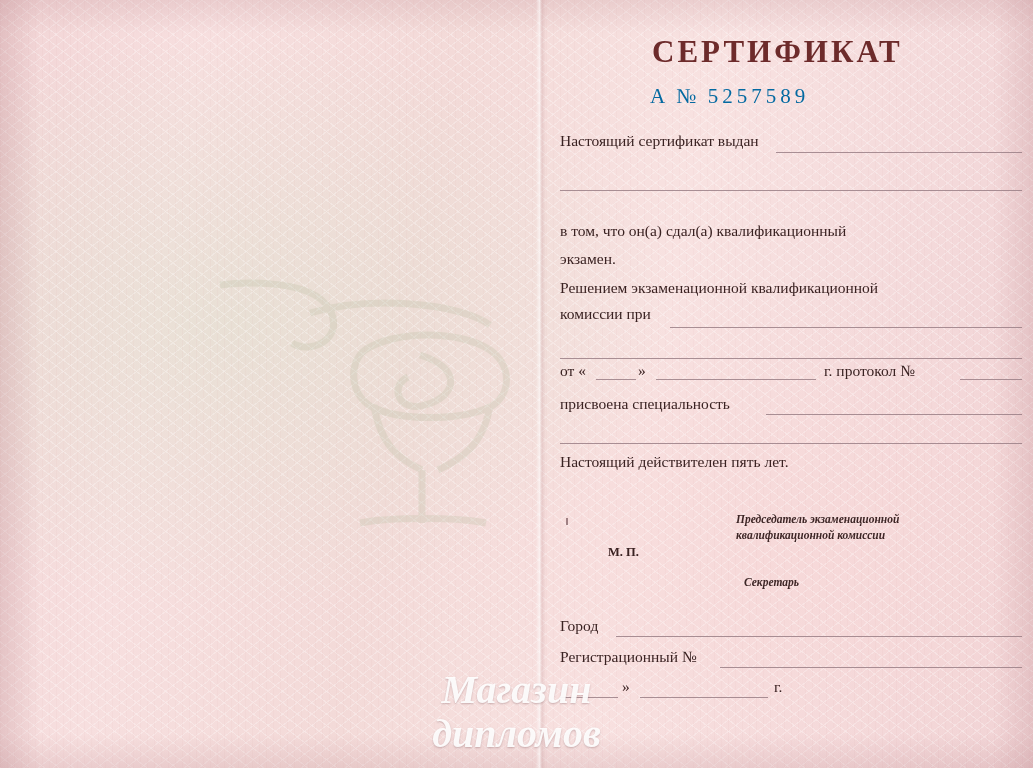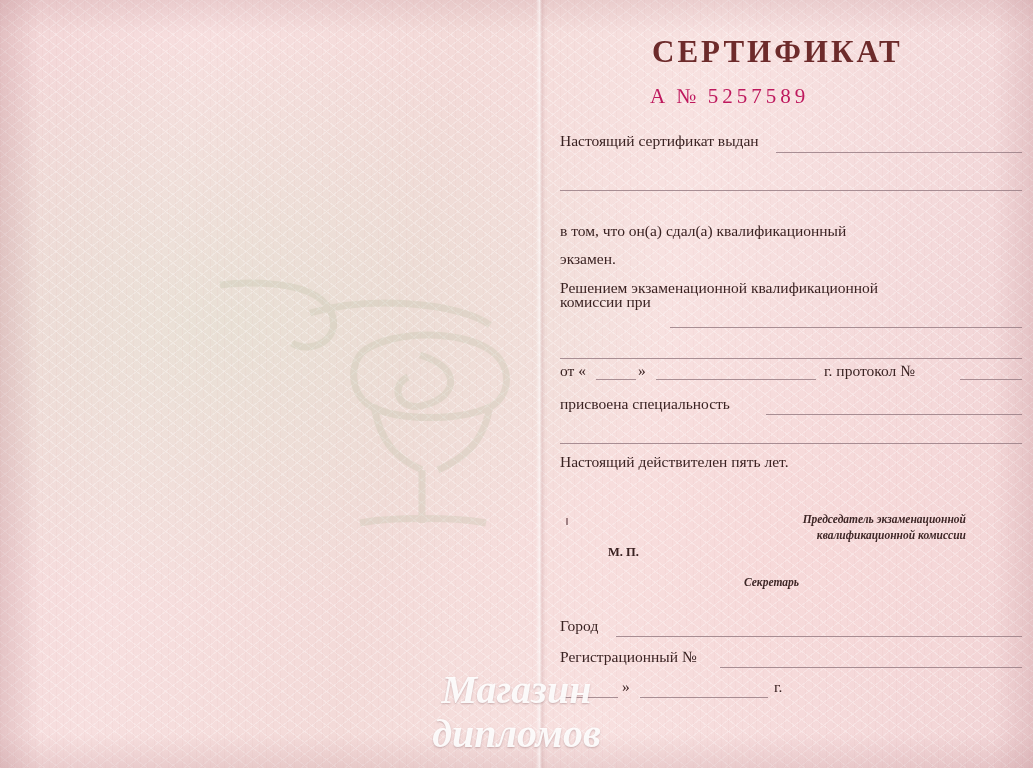--- a/index.html
+++ b/index.html
@@ -81,21 +81,21 @@
     letter-spacing: 3px;
     color: #6d2b2b;
     font-family: "Liberation Serif", serif;
   }
   .serial {
     position: absolute;
     left: 90px;
     top: 84px;
     font-size: 21px;
     letter-spacing: 3px;
-    color: #be185d;
+    color: #0369a1;
     font-family: "Liberation Serif", serif;
   }
   .serial .num { letter-spacing: 4px; }
 
   .line {
     position: absolute;
     font-size: 15.5px;
     font-weight: normal;
     color: #3a2222;
     white-space: nowrap;
@@ -108,21 +108,20 @@
     opacity: 0.85;
   }
   .small-italic {
     position: absolute;
     font-size: 11.5px;
     font-style: italic;
     font-weight: bold;
     color: #3d2626;
     font-family: "Liberation Serif", serif;
     line-height: 1.35;
-    text-align: right;
   }
   .mp {
     position: absolute;
     font-size: 12.5px;
     font-weight: bold;
     color: #3a2222;
   }
   .tick {
     position: absolute;
     width: 2px;
@@ -182,21 +181,21 @@
     </div>
 
     <div class="line" style="left:0px; top:132px;">Настоящий сертификат выдан</div>
     <div class="rule" style="left:216px; top:152px; width:246px;"></div>
     <div class="rule" style="left:0px; top:190px; width:462px;"></div>
 
     <div class="line" style="left:0px; top:222px;">в том, что он(а) сдал(а) квалификационный</div>
     <div class="line" style="left:0px; top:250px;">экзамен.</div>
 
     <div class="line" style="left:0px; top:279px;">Решением экзаменационной квалификационной</div>
-    <div class="line" style="left:0px; top:293px;">комиссии при</div>
+    <div class="line" style="left:0px; top:305px;">комиссии при</div>
     <div class="rule" style="left:110px; top:327px; width:352px;"></div>
     <div class="rule" style="left:0px; top:358px; width:462px;"></div>
 
     <div class="line" style="left:0px; top:362px;">от  «</div>
     <div class="rule" style="left:36px; top:379px; width:40px;"></div>
     <div class="line" style="left:78px; top:362px;">»</div>
     <div class="rule" style="left:96px; top:379px; width:160px;"></div>
     <div class="line" style="left:264px; top:362px;">г. протокол №</div>
     <div class="rule" style="left:400px; top:379px; width:62px;"></div>
 

